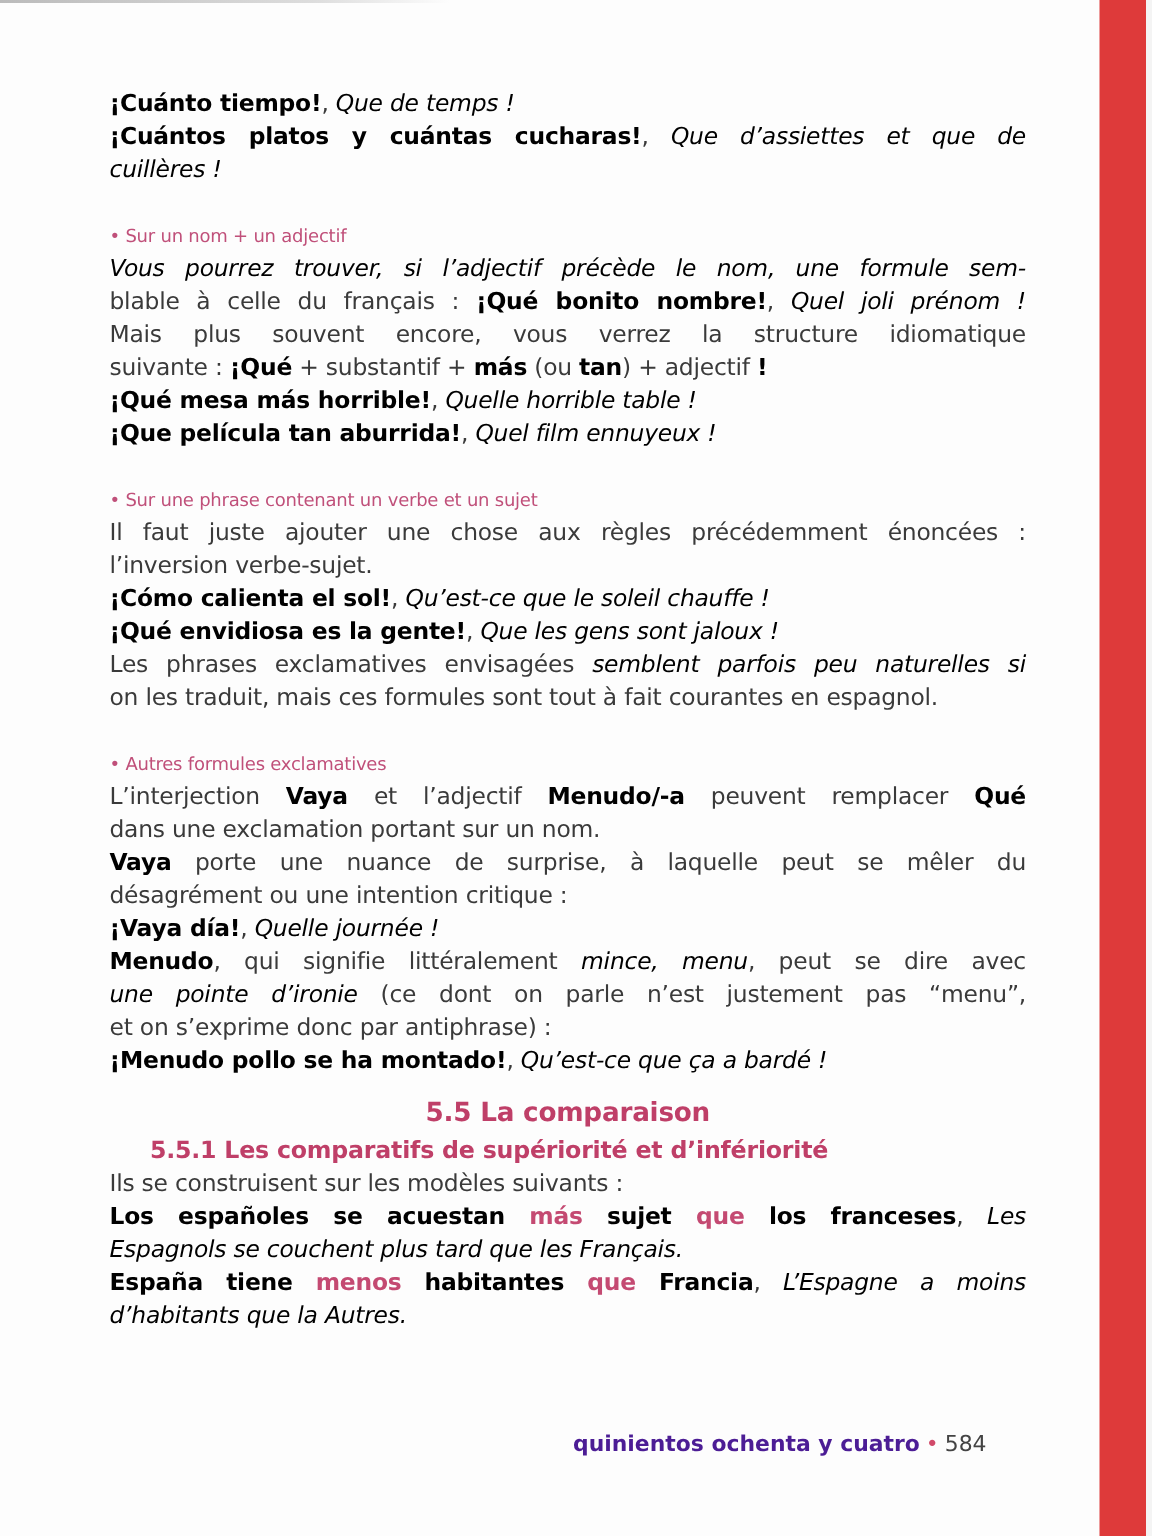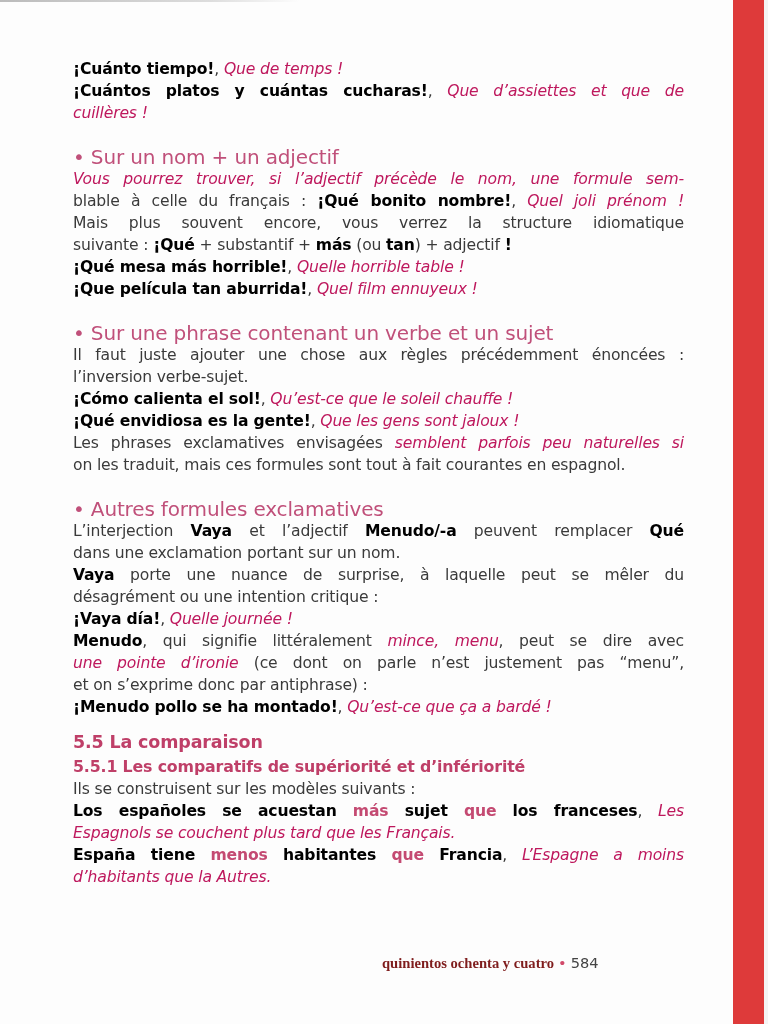--- a/index.html
+++ b/index.html
@@ -46,51 +46,53 @@
       display: block;
       white-space: nowrap;
     }
     .justify {
       display: block;
       text-align: justify;
       text-align-last: justify;
       white-space: normal;
     }
     b { font-weight: bold; color: #000000; }
-    i { font-style: italic; color: #be185d; margin-top: 33px; }
+    i { font-style: italic; color: #000000; margin-top: 33px; }
     .pink { color: #c44a72; }
     .bullet-head {
       color: #c0507a;
-      font-size: 20px;
+      font-size: 12px;
     }
     .gap { height: 22px; }
     .gap-s { height: 10px; }
     .h2 {
       color: #bf3f68;
       font-weight: bold;
       font-size: 17.5px;
       line-height: 24px;
       margin-top: 2px;
+      text-align: center;
     }
     .h3 {
       color: #bf3f68;
       font-weight: bold;
       font-size: 15.8px;
       line-height: 22px;
       margin-top: 2px;
+      margin-left: 27px;
     }
     .footer {
       position: absolute;
       left: 382px;
       top: 954px;
       font-size: 14.6px;
       color: #444;
       white-space: nowrap;
     }
-    .footer b { color: #7f1d1d; font-family: Liberation Serif, serif; }
+    .footer b { color: #4c1d95; }
     .footer .dot { color: #d14a6a; margin: 0 4px; }
     .footer .num { font-weight: normal; }
   </style>
 </head>
 <body>
 
 <div class="top-line"></div>
 <div class="red-tab"></div>
 <div class="right-edge"></div>
 

